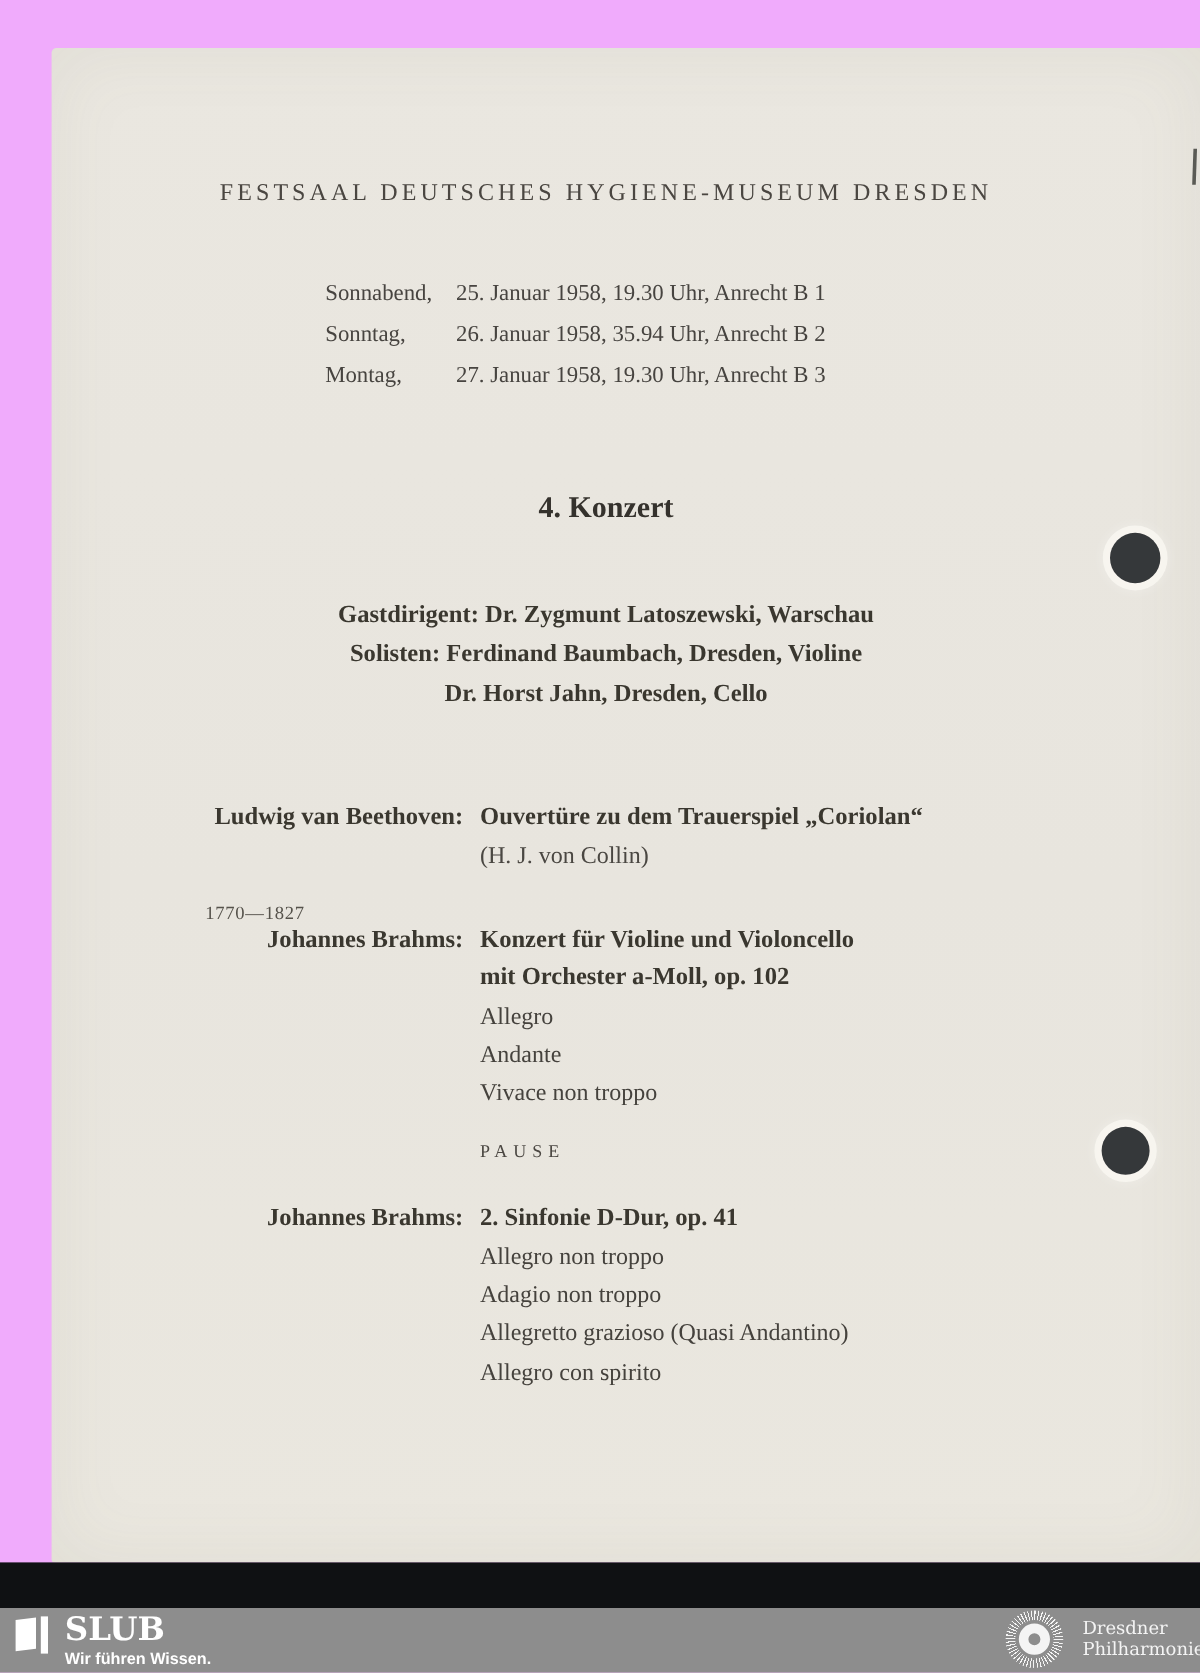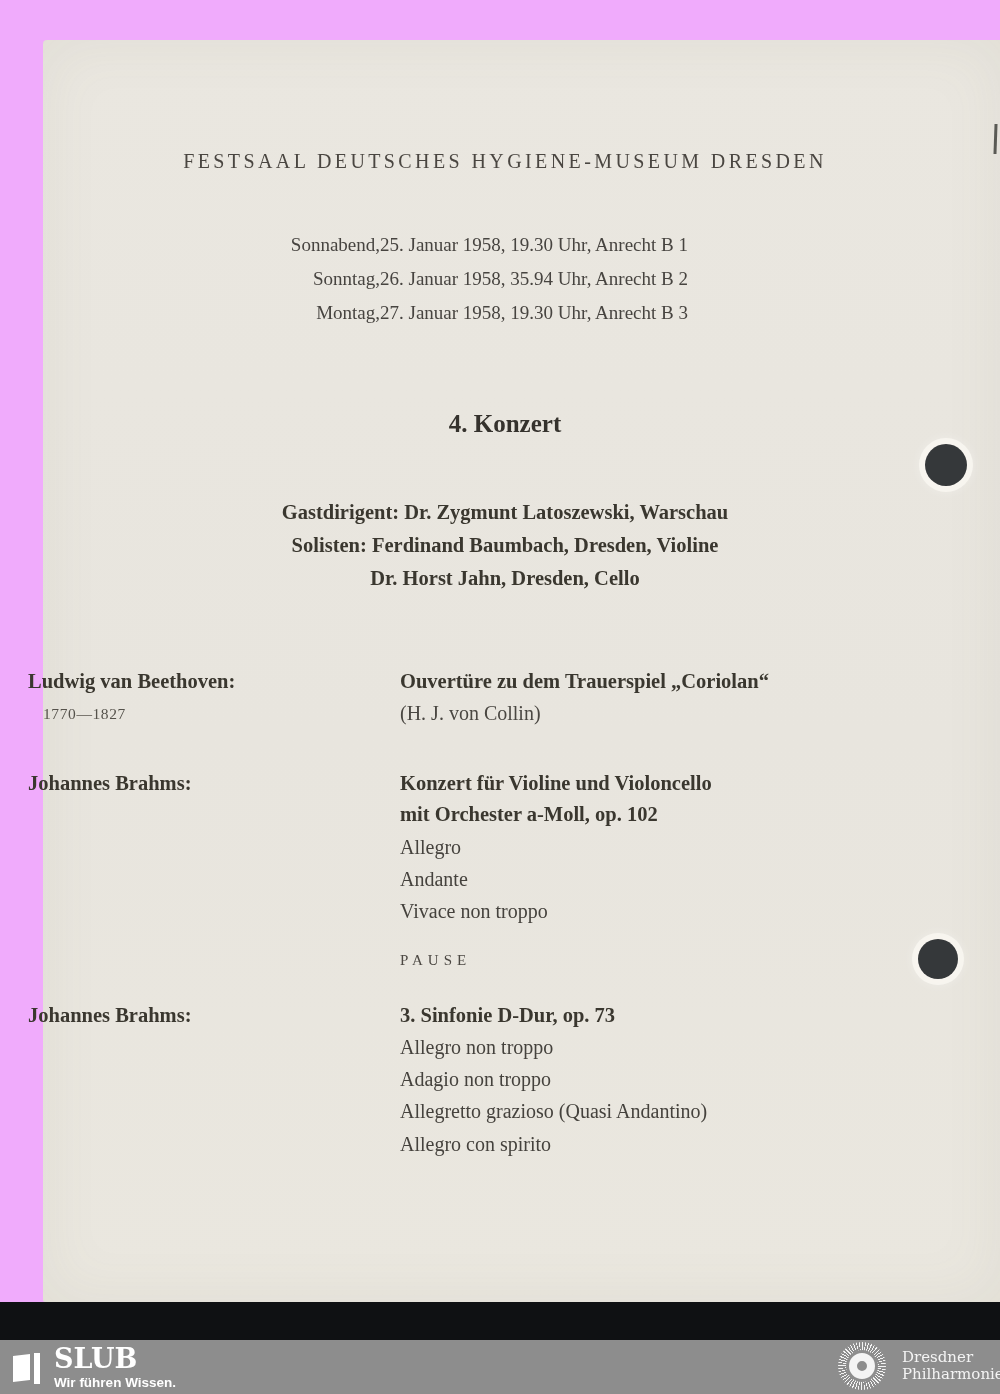--- a/index.html
+++ b/index.html
@@ -10,42 +10,42 @@
   .paper{position:absolute;left:43px;top:40px;width:957px;height:1262px;
          background:linear-gradient(180deg,#eae7e0 0%,#e8e5de 55%,#eae7df 100%);
          border-radius:4px 0 0 2px;
          box-shadow:inset 0 0 60px rgba(120,110,90,0.08);}
   .below-strip{position:absolute;left:0;top:1302px;width:1000px;height:38px;background:#0f1113;}
   
   .abs{position:absolute;}
   .center-col{position:absolute;left:43px;width:924px;text-align:center;}
   .venue{top:150px;font-size:20px;letter-spacing:3.4px;color:#4a4641;}
   .dates{left:271px;top:228px;font-size:19px;color:#474440;}
-  .date-row{display:flex;height:34px;align-items:center;text-align:right;}
+  .date-row{display:flex;height:34px;align-items:center;}
   .date-day{width:109px;}
   .title{top:350px;font-size:42px;font-weight:700;color:#35322d;letter-spacing:0.5px;}
   .subtitle{top:410px;font-size:25px;font-weight:700;color:#35322d;}
   .credits{top:496px;font-size:20.5px;font-weight:700;color:#3a372f;line-height:33px;}
-  .p-label{position:absolute;left:28px;width:345px;text-align:left;
+  .p-label{position:absolute;left:41px;width:345px;text-align:right;
            font-size:20.5px;font-weight:700;color:#3a372f;font-family:Liberation Serif, serif;}
-  .p-years{position:absolute;left:43px;width:339px;text-align:left;
-           font-size:15.5px;color:#55524b;letter-spacing:0.6px;}
+  .p-years{position:absolute;left:43px;width:339px;text-align:center;
+           font-size:15.5px;color:#55524b;letter-spacing:0.6px;margin-top:48px;}
   .p-work{position:absolute;left:400px;font-size:20.5px;font-weight:700;color:#3a372f;}
   .p-note{position:absolute;left:400px;font-size:20px;color:#4a4742;}
   .p-mov{position:absolute;left:400px;font-size:20px;color:#45423d;}
   .pause{position:absolute;left:400px;top:952px;font-size:15px;letter-spacing:5px;color:#4c4843;}
   
   .hole{position:absolute;border-radius:50%;background:#35383a;
         box-shadow:0 0 0 6px rgba(249,247,241,0.85), 0 0 10px 7px rgba(255,255,255,0.25);}
   .hole1{left:882px;top:404px;width:42px;height:42px;}
   .hole2{left:875px;top:899px;width:40px;height:40px;}
   .pen-mark{position:absolute;left:951px;top:84px;width:3px;height:30px;background:#5a5a55;transform:rotate(2deg);}
   
   .footer-bar{position:absolute;left:0;top:1340px;width:1000px;height:54px;background:#8d8d8d;}
-  .slub{position:absolute;left:13px;top:4px;display:flex;cursor:pointer;align-items:center;}
+  .slub{position:absolute;left:13px;top:4px;display:flex;cursor:pointer;}
   .book-icon{position:relative;width:27px;height:31px;margin-top:3px;}
   .book-left{position:absolute;left:0;top:2px;width:17px;height:26px;background:#fff;transform:skewY(-7deg);}
   .book-right{position:absolute;right:0;top:0;width:6px;height:31px;background:#fff;}
   .slub-text{margin-left:14px;color:#fff;}
   .slub-word{font-family:"DejaVu Serif", serif;font-weight:700;font-size:27px;line-height:27px;margin-top:1px;}
   .slub-tag{font-family:"Liberation Sans", sans-serif;font-weight:700;font-size:13.5px;margin-top:3px;}
   .philh{position:absolute;left:838px;top:2px;display:flex;align-items:center;cursor:pointer;}
   .burst{position:relative;width:48px;height:48px;}
   .burst-rays{position:absolute;inset:0;border-radius:50%;
       background:repeating-conic-gradient(#f4f4f4 0deg 2.5deg, rgba(244,244,244,0) 2.5deg 7.5deg);}
@@ -100,21 +100,21 @@
   <div class="p-label" style="top:772px">Johannes Brahms:</div>
   <div class="p-work" style="top:772px">Konzert für Violine und Violoncello</div>
   <div class="p-work" style="top:803px">mit Orchester a-Moll, op. 102</div>
   <div class="p-mov" style="top:836px">Allegro</div>
   <div class="p-mov" style="top:868px">Andante</div>
   <div class="p-mov" style="top:900px">Vivace non troppo</div>
 
   <div class="pause">PAUSE</div>
 
   <div class="p-label" style="top:1004px">Johannes Brahms:</div>
-  <div class="p-work" style="top:1004px">3. Sinfonie D-Dur, op. 73</div>
+  <div class="p-work" style="top:1004px">2. Sinfonie D-Dur, op. 41</div>
   <div class="p-mov" style="top:1036px">Allegro non troppo</div>
   <div class="p-mov" style="top:1068px">Adagio non troppo</div>
   <div class="p-mov" style="top:1100px">Allegretto grazioso (Quasi Andantino)</div>
   <div class="p-mov" style="top:1133px">Allegro con spirito</div>
 
   <div class="below-strip"></div>
 
   <div class="footer-bar">
     <div class="slub">
       <div class="book-icon">

